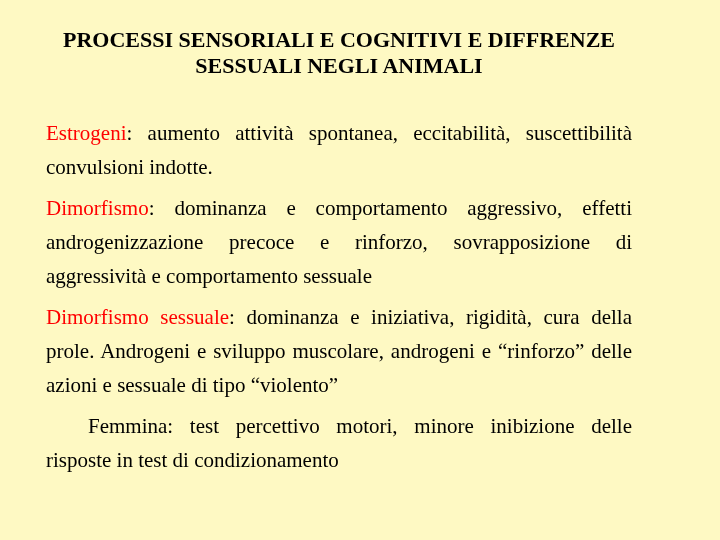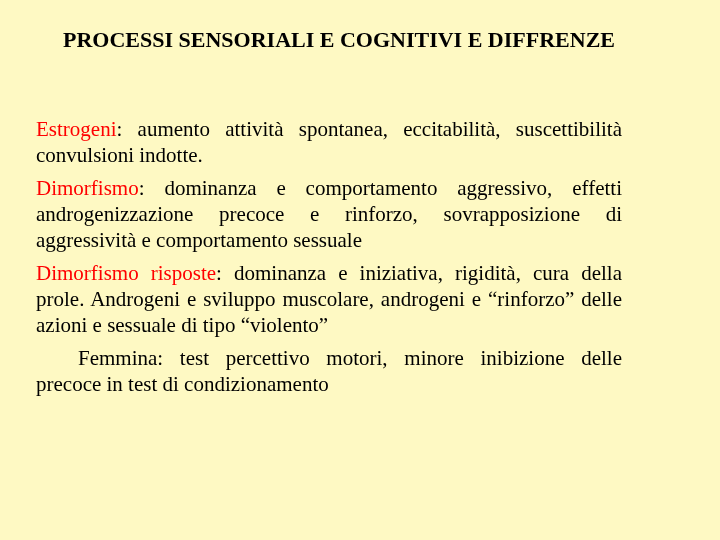--- a/index.html
+++ b/index.html
@@ -19,47 +19,48 @@
     width: 640px;
     text-align: center;
     font-weight: bold;
     font-size: 22px;
     line-height: 26px;
     color: #000000;
   }
   .body-text {
     position: absolute;
     top: 116px;
-    left: 36px;
+    left: 46px;
     width: 586px;
     font-size: 21px;
-    line-height: 26px;
+    line-height: 34px;
     text-align: justify;
     color: #000000;
   }
   .para { margin: 0 0 7px 0; }
   .para.indent { text-indent: 42px; }
   .lead { color: #ff0000; }
 </style>
 </head>
 <body>
 
 <div class="slide">
 
   <div class="title">
     <div>PROCESSI SENSORIALI E COGNITIVI E DIFFRENZE</div>
+    <div>SESSUALI NEGLI ANIMALI</div>
   </div>
 
   <div class="body-text">
 
     <div class="para"><span class="lead">Estrogeni</span><span>: aumento attività spontanea, eccitabilità, suscettibilità convulsioni indotte.</span></div>
 
     <div class="para"><span class="lead">Dimorfismo</span><span>: dominanza e comportamento aggressivo, effetti androgenizzazione precoce e rinforzo, sovrapposizione di aggressività e comportamento sessuale</span></div>
 
-    <div class="para"><span class="lead">Dimorfismo risposte</span><span>: dominanza e iniziativa, rigidità, cura della prole. Androgeni e sviluppo muscolare, androgeni e “rinforzo” delle azioni e sessuale di tipo “violento”</span></div>
+    <div class="para"><span class="lead">Dimorfismo sessuale</span><span>: dominanza e iniziativa, rigidità, cura della prole. Androgeni e sviluppo muscolare, androgeni e “rinforzo” delle azioni e sessuale di tipo “violento”</span></div>
 
 
-    <div class="para indent"><span class="lead"></span><span>Femmina: test percettivo motori, minore inibizione delle precoce in test di condizionamento</span></div>
+    <div class="para indent"><span class="lead"></span><span>Femmina: test percettivo motori, minore inibizione delle risposte in test di condizionamento</span></div>
 
 
   </div>
 
 </div>
 
 </body></html>

